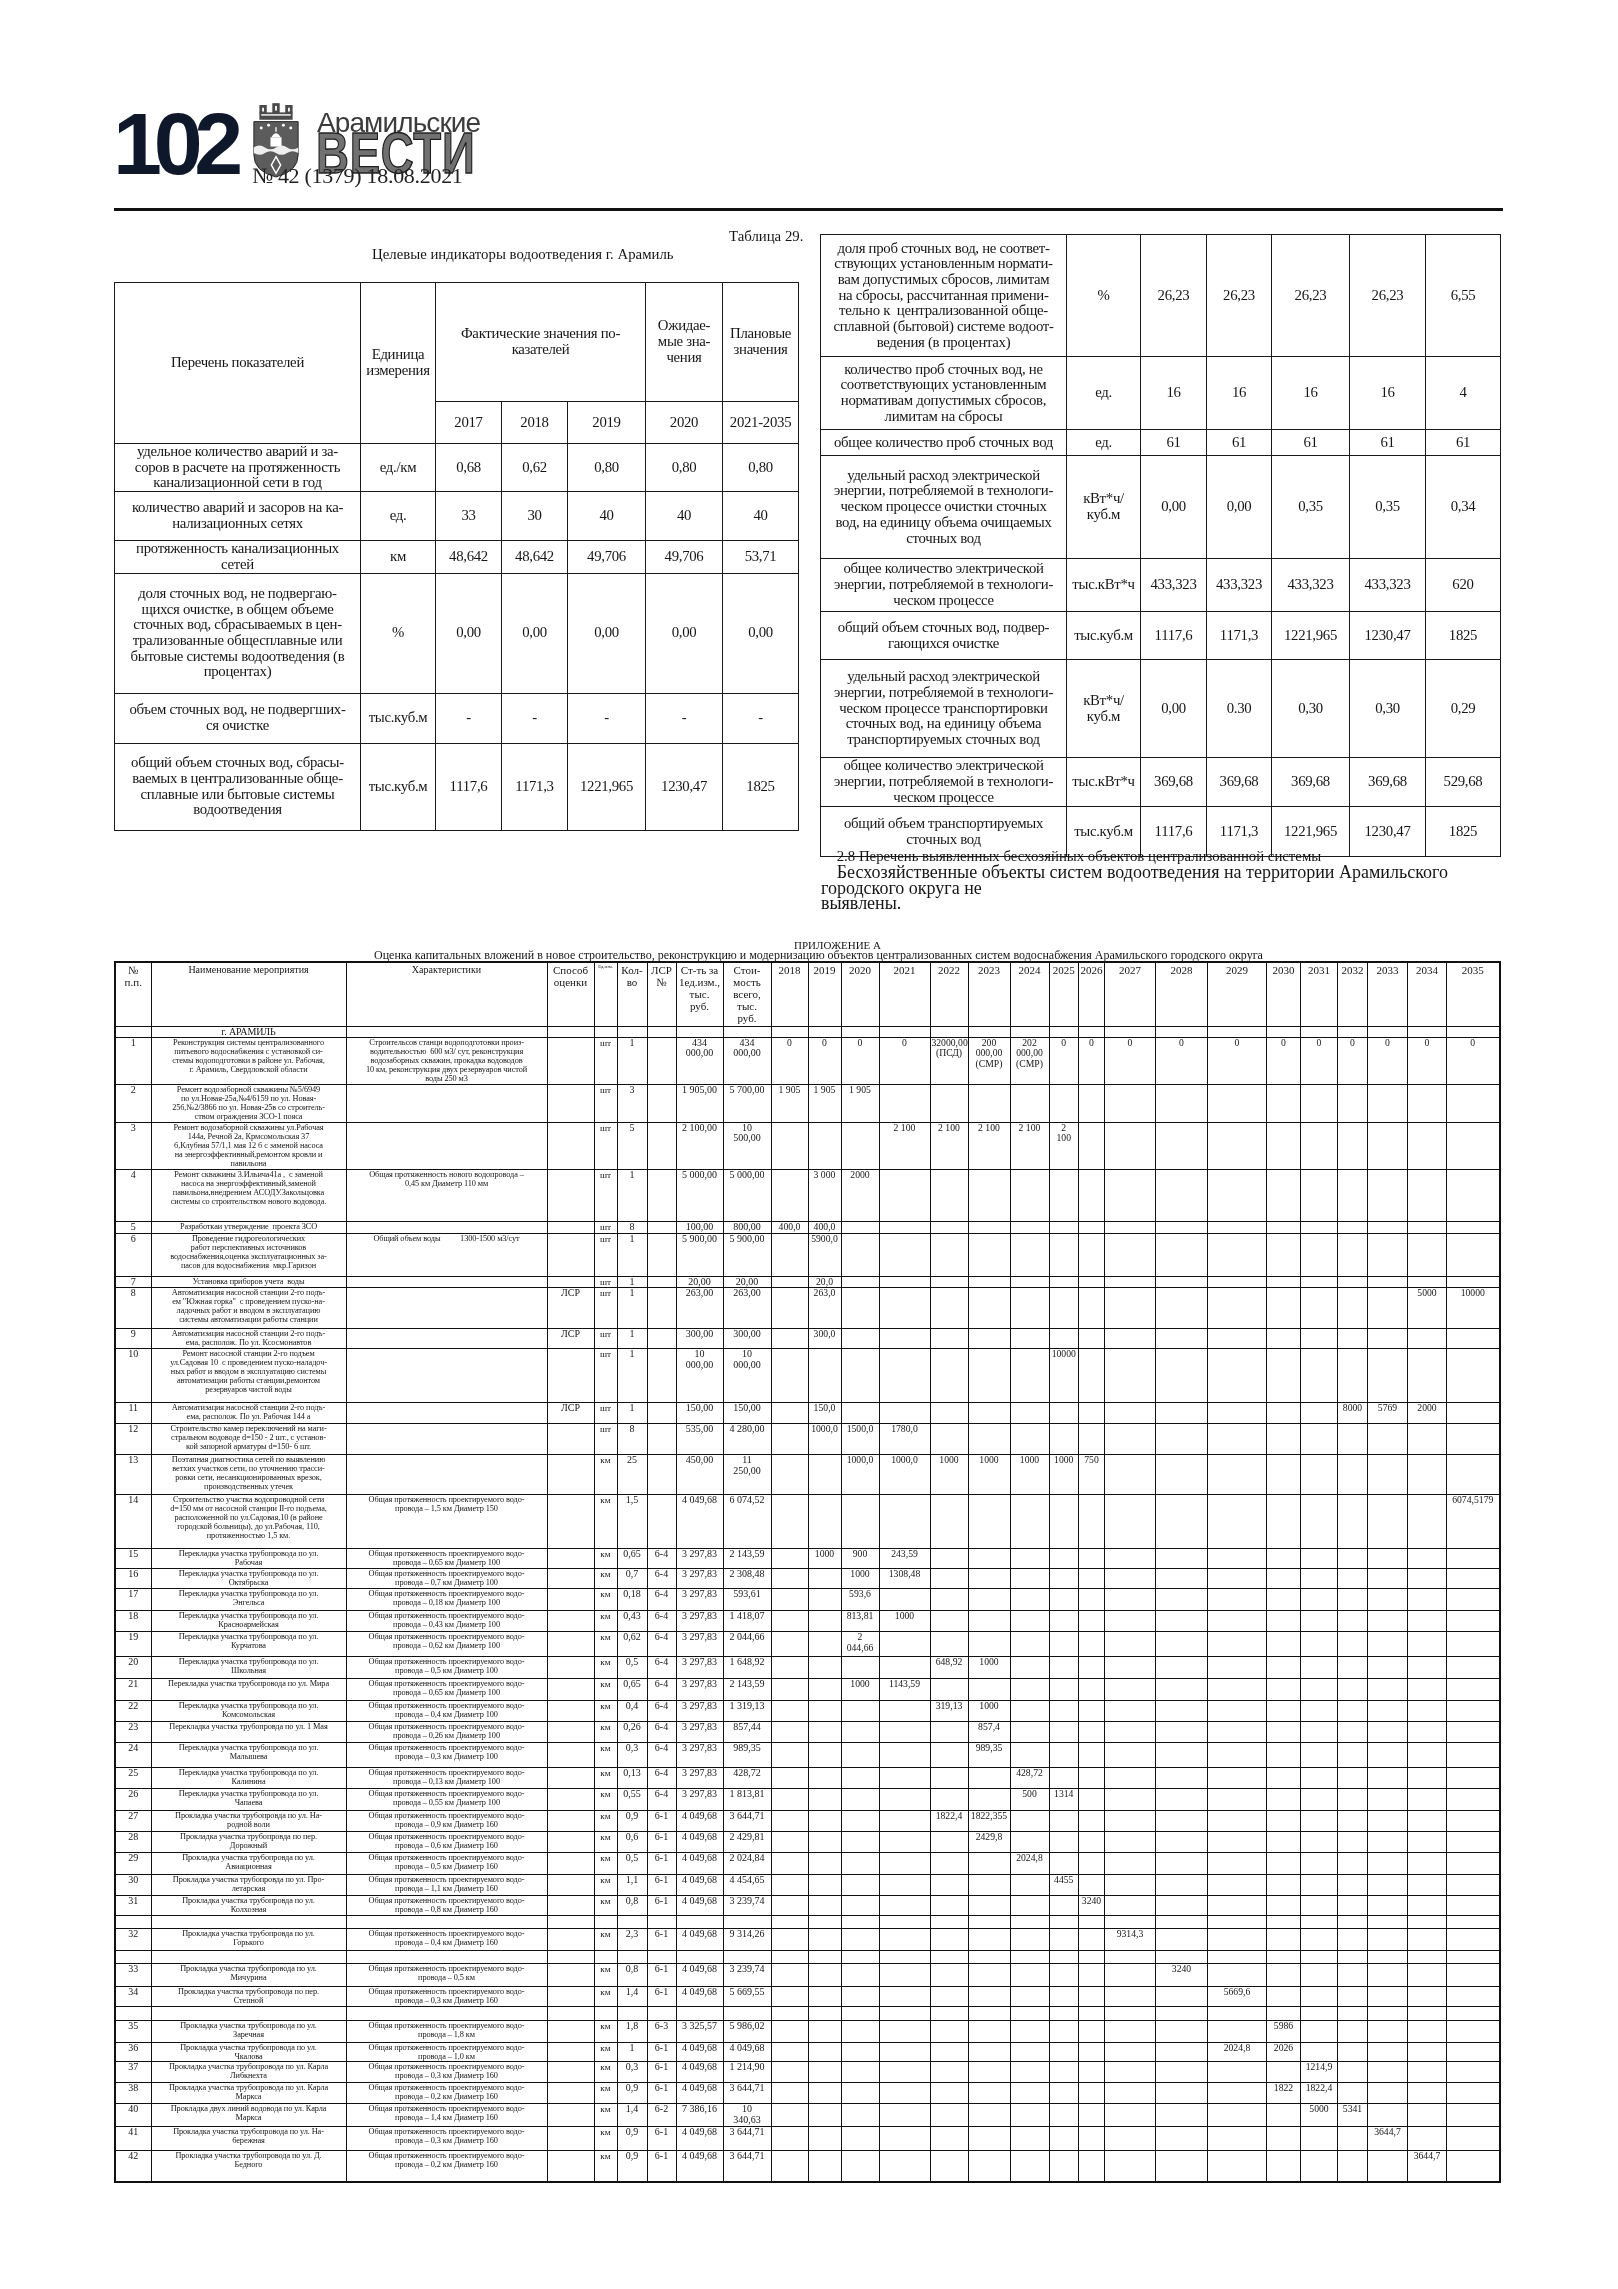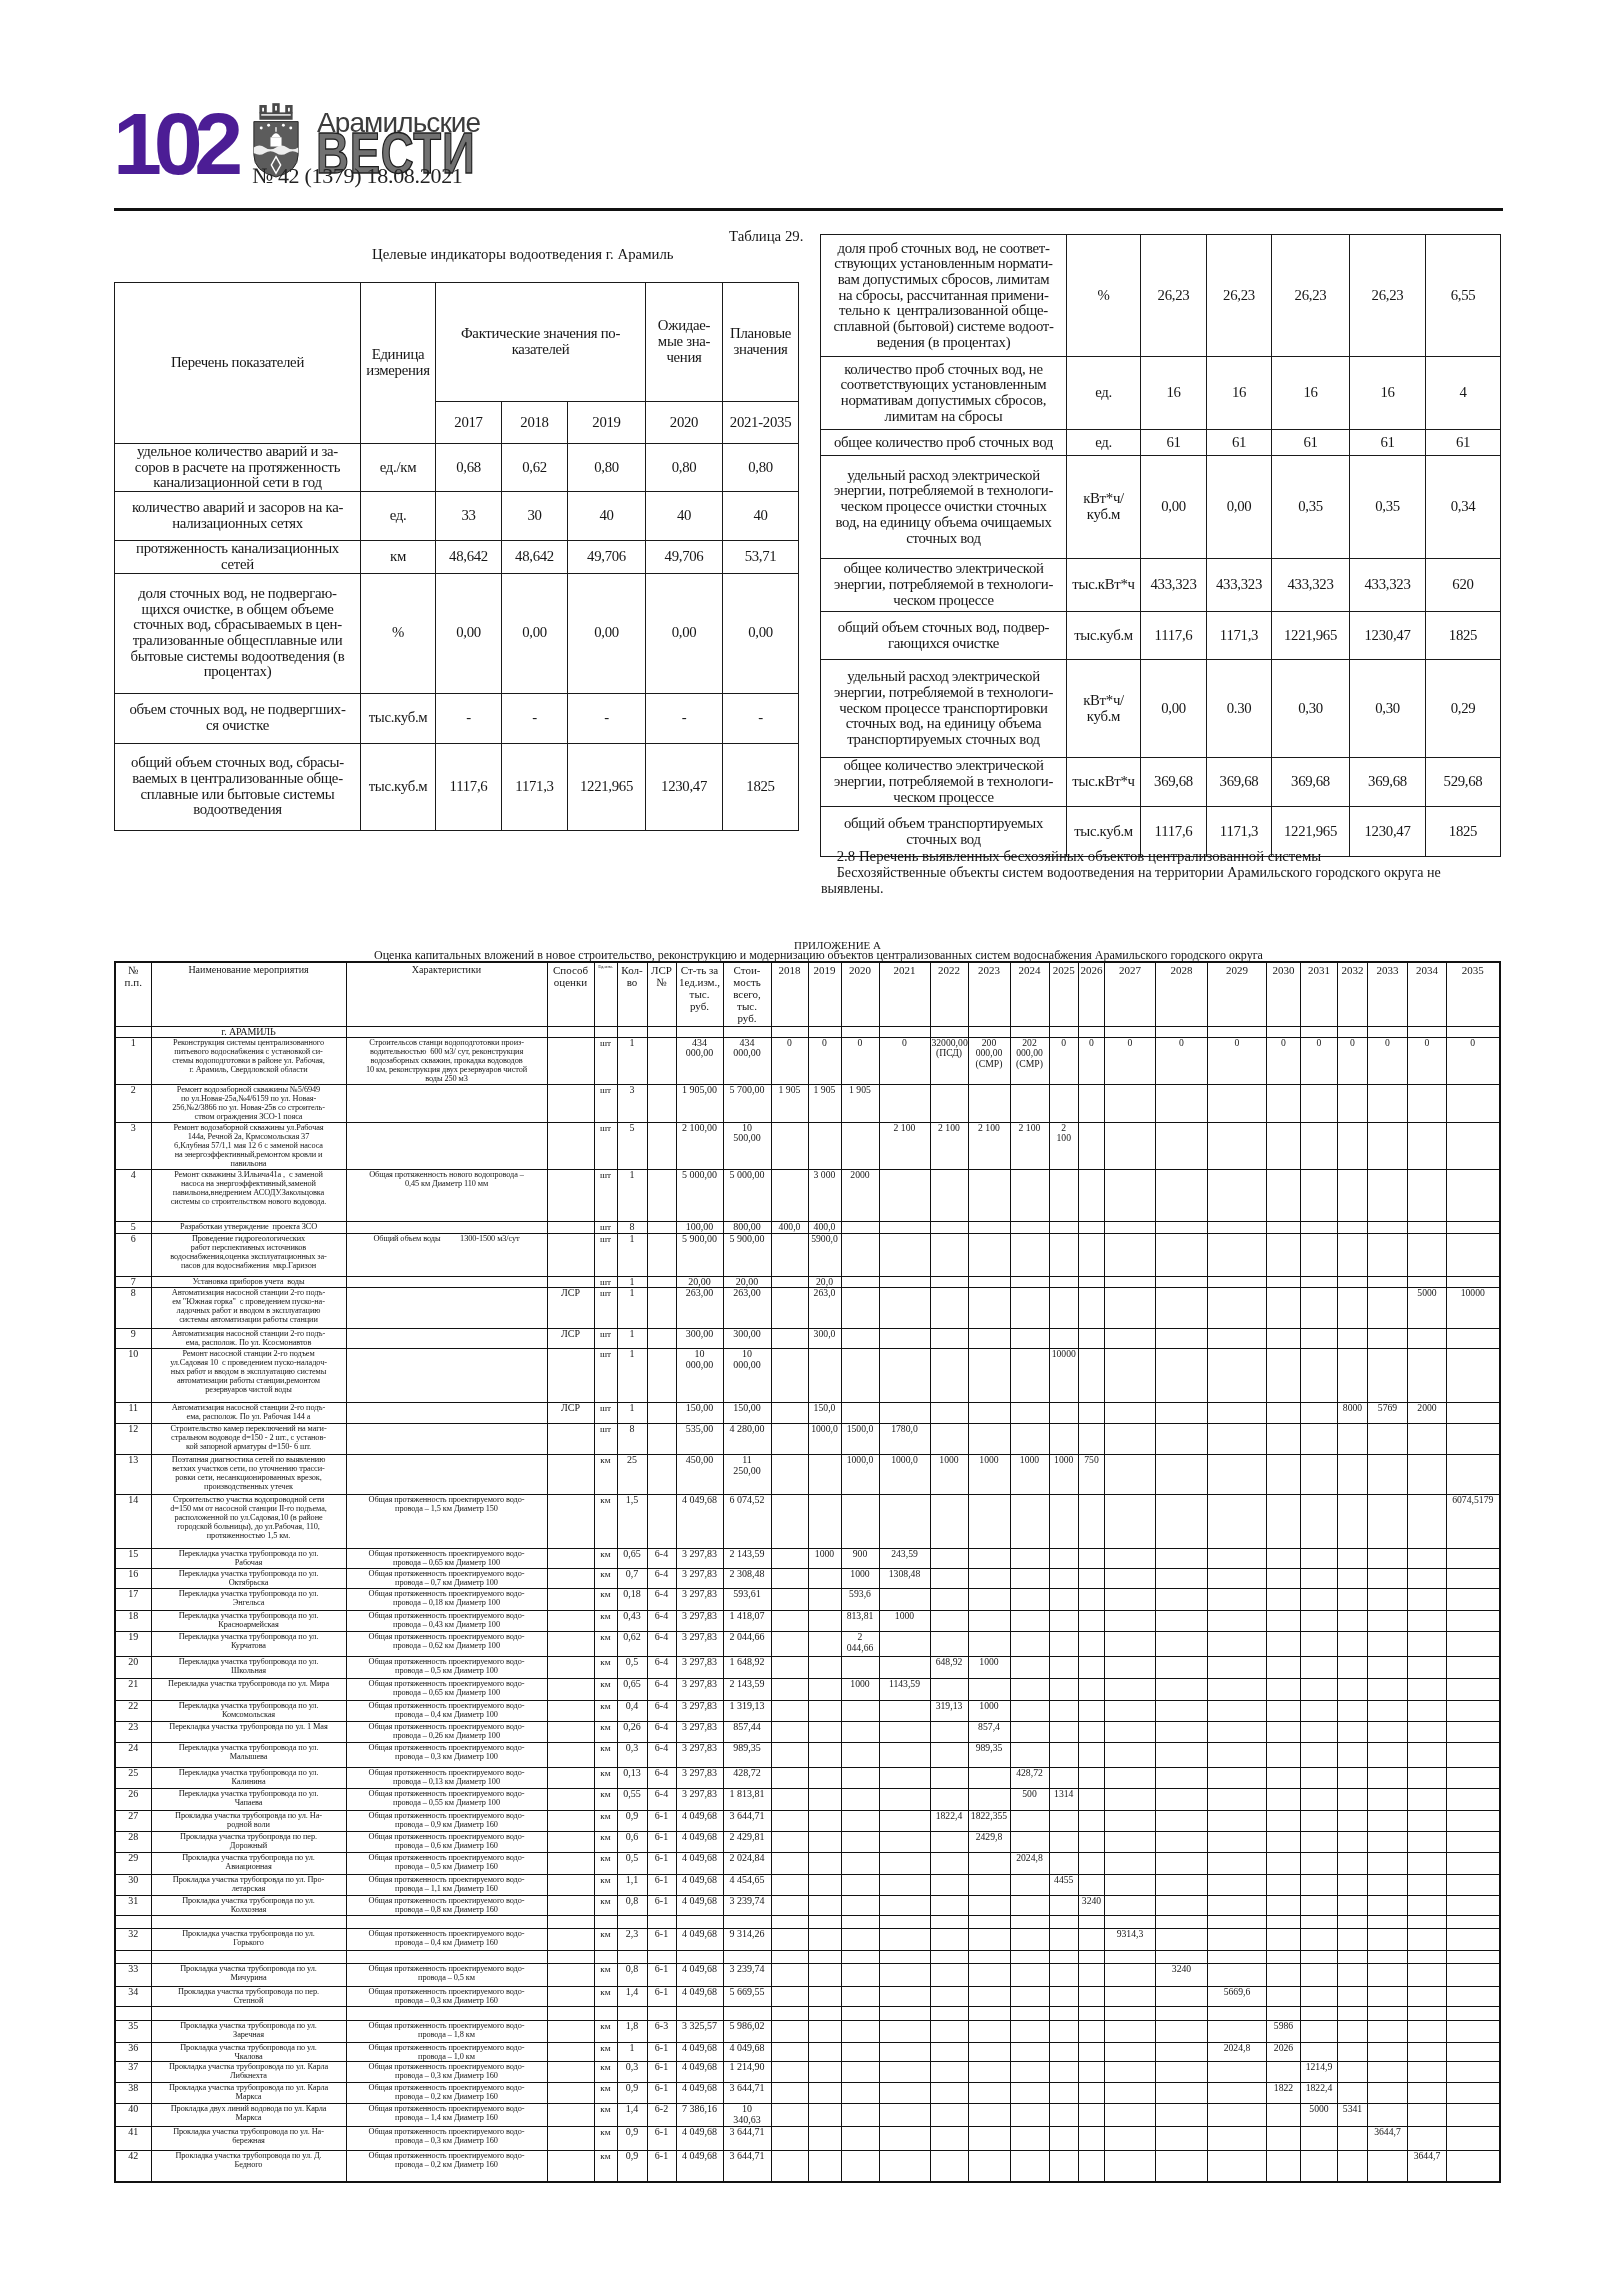--- a/index.html
+++ b/index.html
@@ -1,33 +1,33 @@
 <!DOCTYPE html>
 <html style="font-size:14.8px"><head>
 <meta charset="utf-8">
 <style>
   * { box-sizing: border-box; }
   html, body { margin: 0; padding: 0; background: #ffffff; }
   .page { position: relative; width: 1619px; height: 2290px; background: #ffffff; overflow: hidden; color: #161616; font-family: "Liberation Serif", "DejaVu Serif", serif; }
   .abs { position: absolute; white-space: nowrap; }
 
   
-  .logo-num { left: 113px; top: 100px; font-family: "Liberation Sans", "DejaVu Sans", sans-serif; font-weight: 700; font-size: 88px; line-height: 88px; letter-spacing: -8.3px; color: #4c1d95; }
+  .logo-num { left: 113px; top: 100px; font-family: "Liberation Sans", "DejaVu Sans", sans-serif; font-weight: 700; font-size: 88px; line-height: 88px; letter-spacing: -8.3px; color: #0f172a; }
   .emblem { left: 252px; top: 103px; width: 48px; height: 76px; }
   .title-top { left: 317px; top: 109px; font-family: "Liberation Sans", "DejaVu Sans", sans-serif; font-size: 28px; line-height: 28px; letter-spacing: -0.9px; color: #3c3c3c; }
   .title-bottom { left: 316px; top: 125px; font-family: "Liberation Sans", "DejaVu Sans", sans-serif; font-weight: 700; font-size: 57px; line-height: 57px; color: #717171; -webkit-text-stroke: 1.4px #1e1e1e; transform: scaleX(0.8); transform-origin: left top; letter-spacing: 0.9px; }
   .issue { left: 252px; top: 165px; font-size: 22px; line-height: 22px; letter-spacing: -0.3px; color: #222; }
   .section-title { left: 748px; top: 102px; font-style: italic; font-size: 92px; line-height: 92px; letter-spacing: 3.7px; color: #1a1a1a; }
   .rule { left: 114px; top: 208px; width: 1389px; height: 2.8px; background: #111; }
 
   
   .t29-label { left: 729px; top: 229px; font-size: 14.8px; line-height: 15.7px; }
   .t29-title { left: 372px; top: 247px; font-size: 14.8px; line-height: 15.7px; }
   .sec-head { left: 821px; top: 849px; width: 683px; font-size: 14.8px; line-height: 15.7px; padding-left: 15.7px; }
-  .sec-text { left: 821px; top: 865px; width: 688px; font-size: 14px; line-height: 15.7px; text-indent: 15.7px; white-space: pre-line; }
+  .sec-text { left: 821px; top: 865px; width: 688px; font-size: 18px; line-height: 15.7px; text-indent: 15.7px; white-space: pre-line; }
   .appx-label { left: 794px; top: 940px; font-size: 11px; line-height: 11px; }
   .appx-title { left: 374px; top: 950px; width: 863px; text-align: center; font-size: 12px; line-height: 11px; }
 
   table { border-collapse: collapse; table-layout: fixed; }
 
   
   .ind { position: absolute; font-size: 14.8px; line-height: 15.7px; letter-spacing: -0.3px; }
   .ind th, .ind td { border: 1.4px solid #1a1a1a; text-align: center; vertical-align: middle; padding: 0 2.8px; white-space: pre; font-weight: normal; }
   #lt { left: 114px; top: 282px; width: 682px; }
   #rt { left: 820px; top: 234px; width: 679px; }

